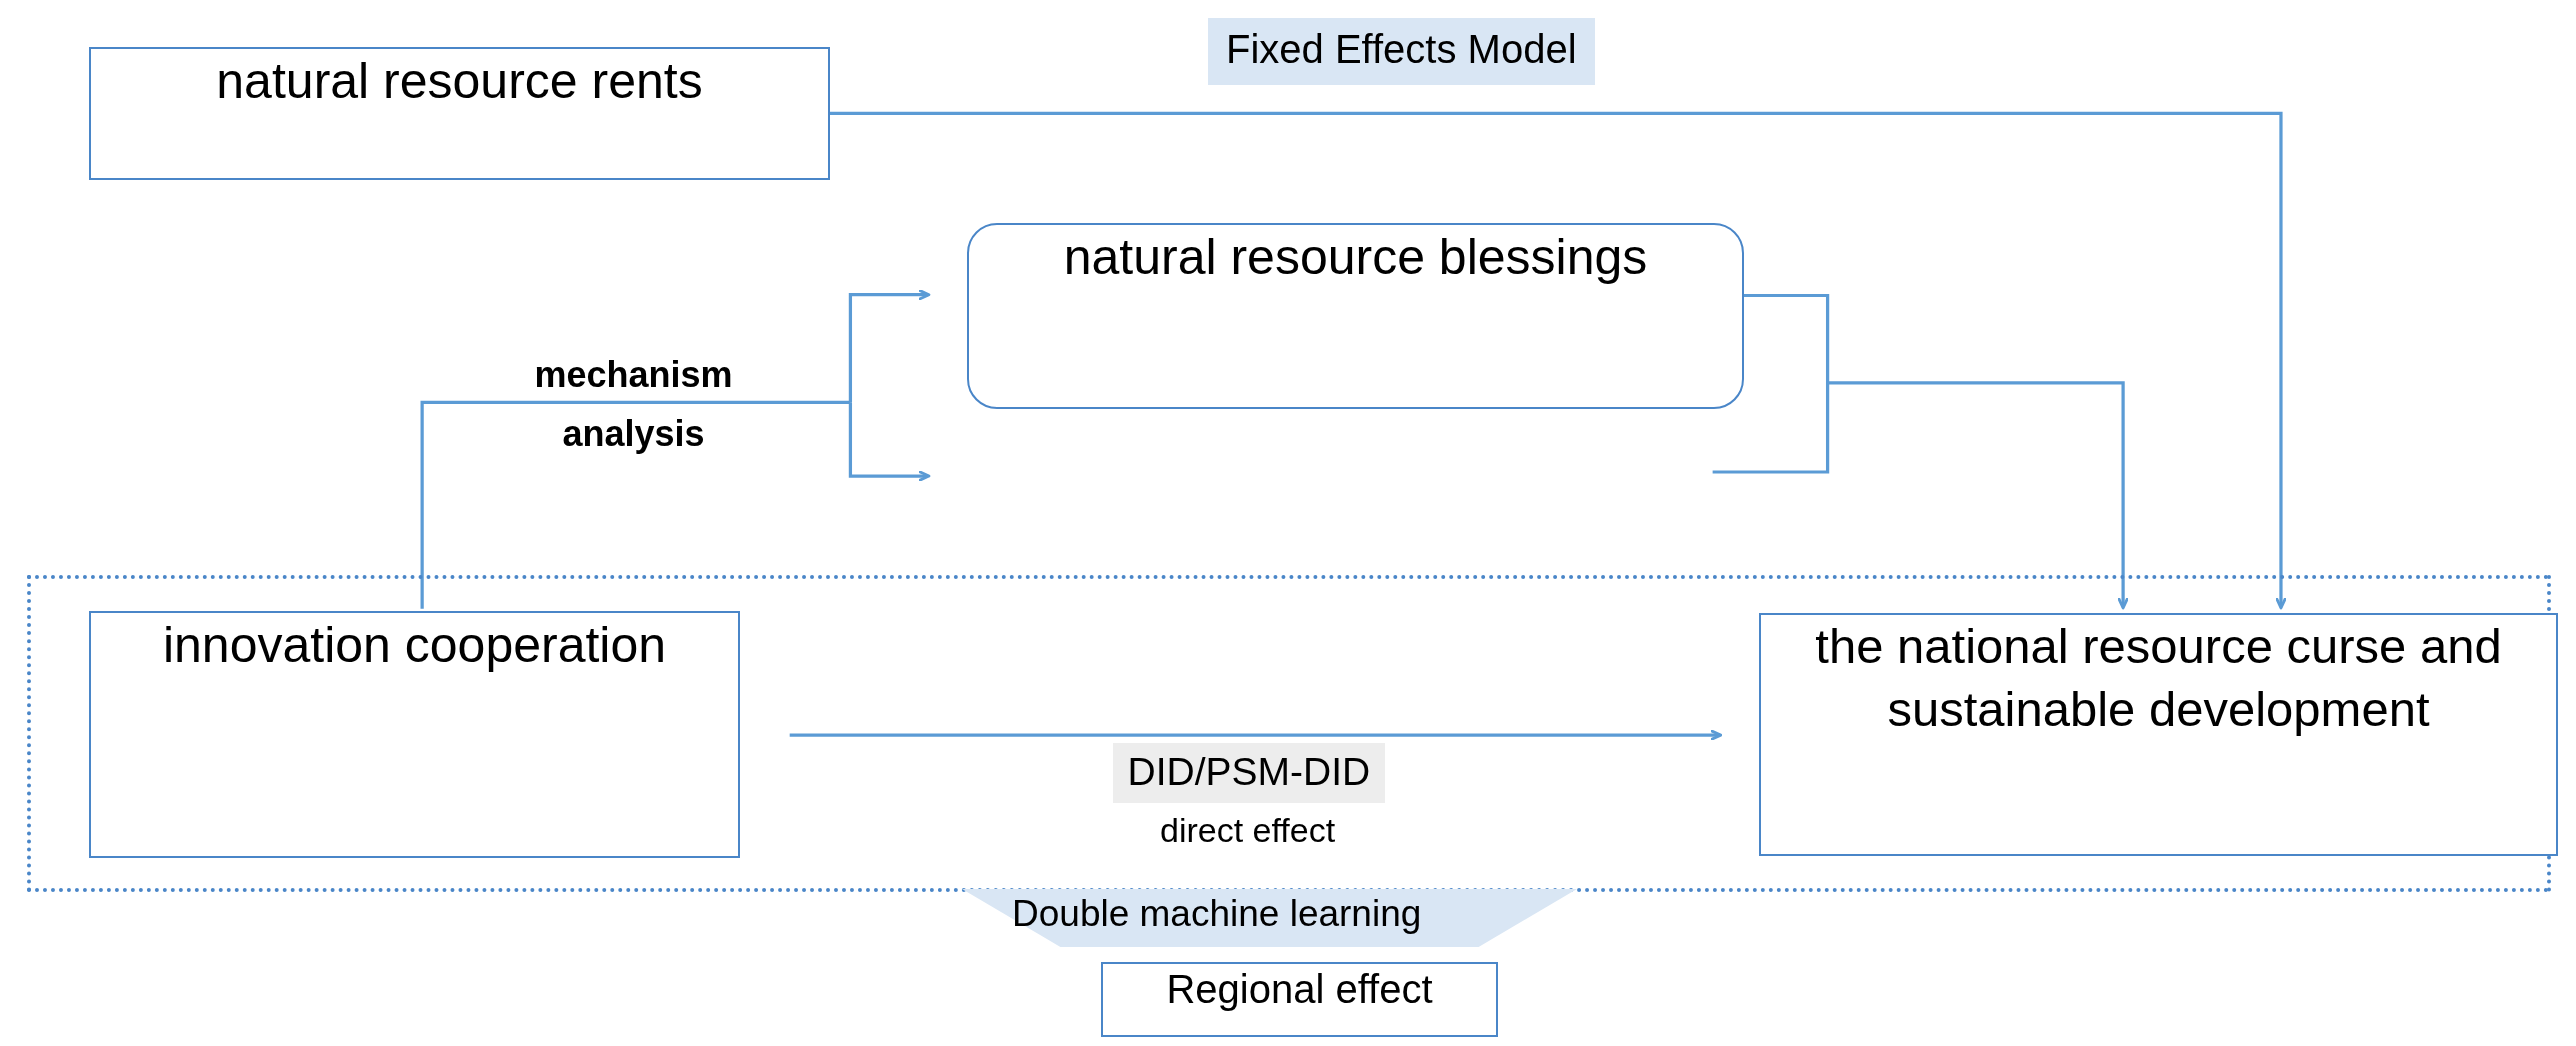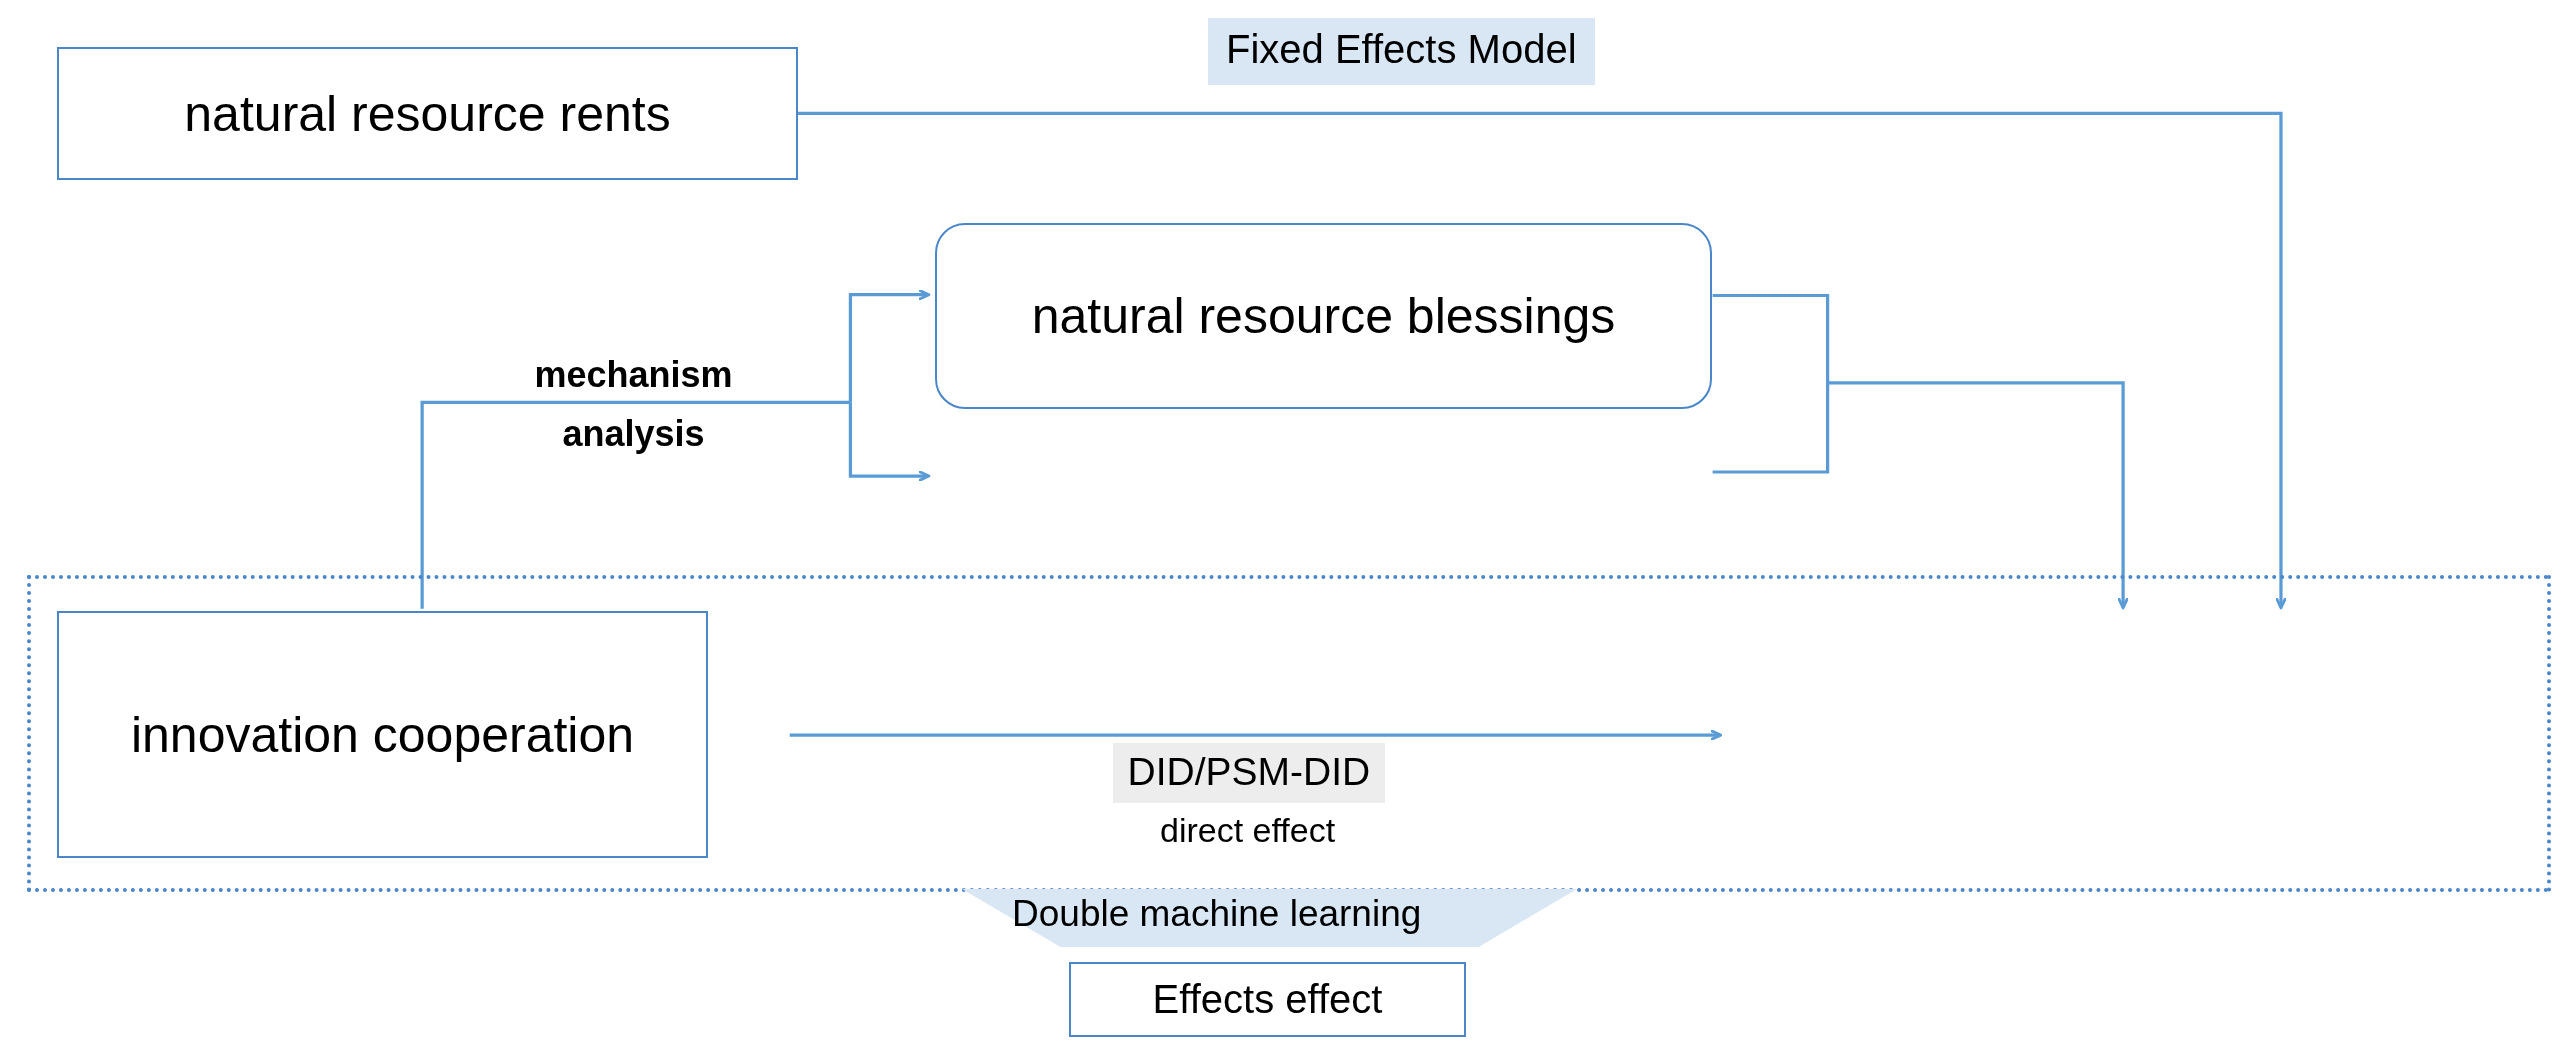--- a/index.html
+++ b/index.html
@@ -12,24 +12,25 @@
   }
   #stage{position:relative;width:2576px;height:1046px;}
 
   svg.wires{position:absolute;left:0;top:0;width:2576px;height:1046px;pointer-events:none;}
 
   .node{
     position:absolute;
     box-sizing:border-box;
     border:2.4px solid #4a86c8;
     background:#ffffff;
-    display:flex;align-items:center;justify-content:center;
+    display:flex;justify-content:center;
     text-align:center;
     color:#000;
     line-height:1.28;
+    margin-left:32px;
   }
 
   
   #node-rents{left:57px;top:47px;width:741px;height:133px;font-size:50px;}
   #node-blessings{left:935px;top:223px;width:777px;height:186px;font-size:50px;border-radius:30px;}
   #node-curse{left:935px;top:397px;width:777px;height:162px;font-size:50px;}
   #node-innovation{left:57px;top:611px;width:651px;height:247px;font-size:50px;}
   #node-outcome{left:1727px;top:613px;width:799px;height:243px;font-size:49px;padding:0 19.4px;}
   #node-regional{left:1069px;top:962px;width:397px;height:75px;font-size:40px;}
 
@@ -121,35 +122,38 @@
 
   <div class="node" id="node-blessings">
     <span>natural resource blessings</span>
   </div>
 
 
   <div class="node" id="node-innovation">
     <span>innovation cooperation</span>
   </div>
 
+  <div class="node" id="node-outcome">
+    <span>the national resource curse and sustainable development</span>
+  </div>
 
   <div class="label hl-blue" id="lbl-fixed-effects">Fixed Effects Model</div>
 
   <div class="label" id="lbl-mechanism">
     <span class="l1">mechanism</span>
     <span class="l2">analysis</span>
   </div>
 
 
 
   <div class="label hl-gray" id="lbl-did">DID/PSM-DID</div>
 
   <div class="label" id="lbl-direct-effect">direct effect</div>
 
   <div id="hl-trapezoid"></div>
   <div class="label" id="lbl-dml">Double machine learning</div>
 
   <div class="node" id="node-regional">
-    <span>Effects effect</span>
+    <span>Regional effect</span>
   </div>
 
 </div>
 
 
 </body></html>

